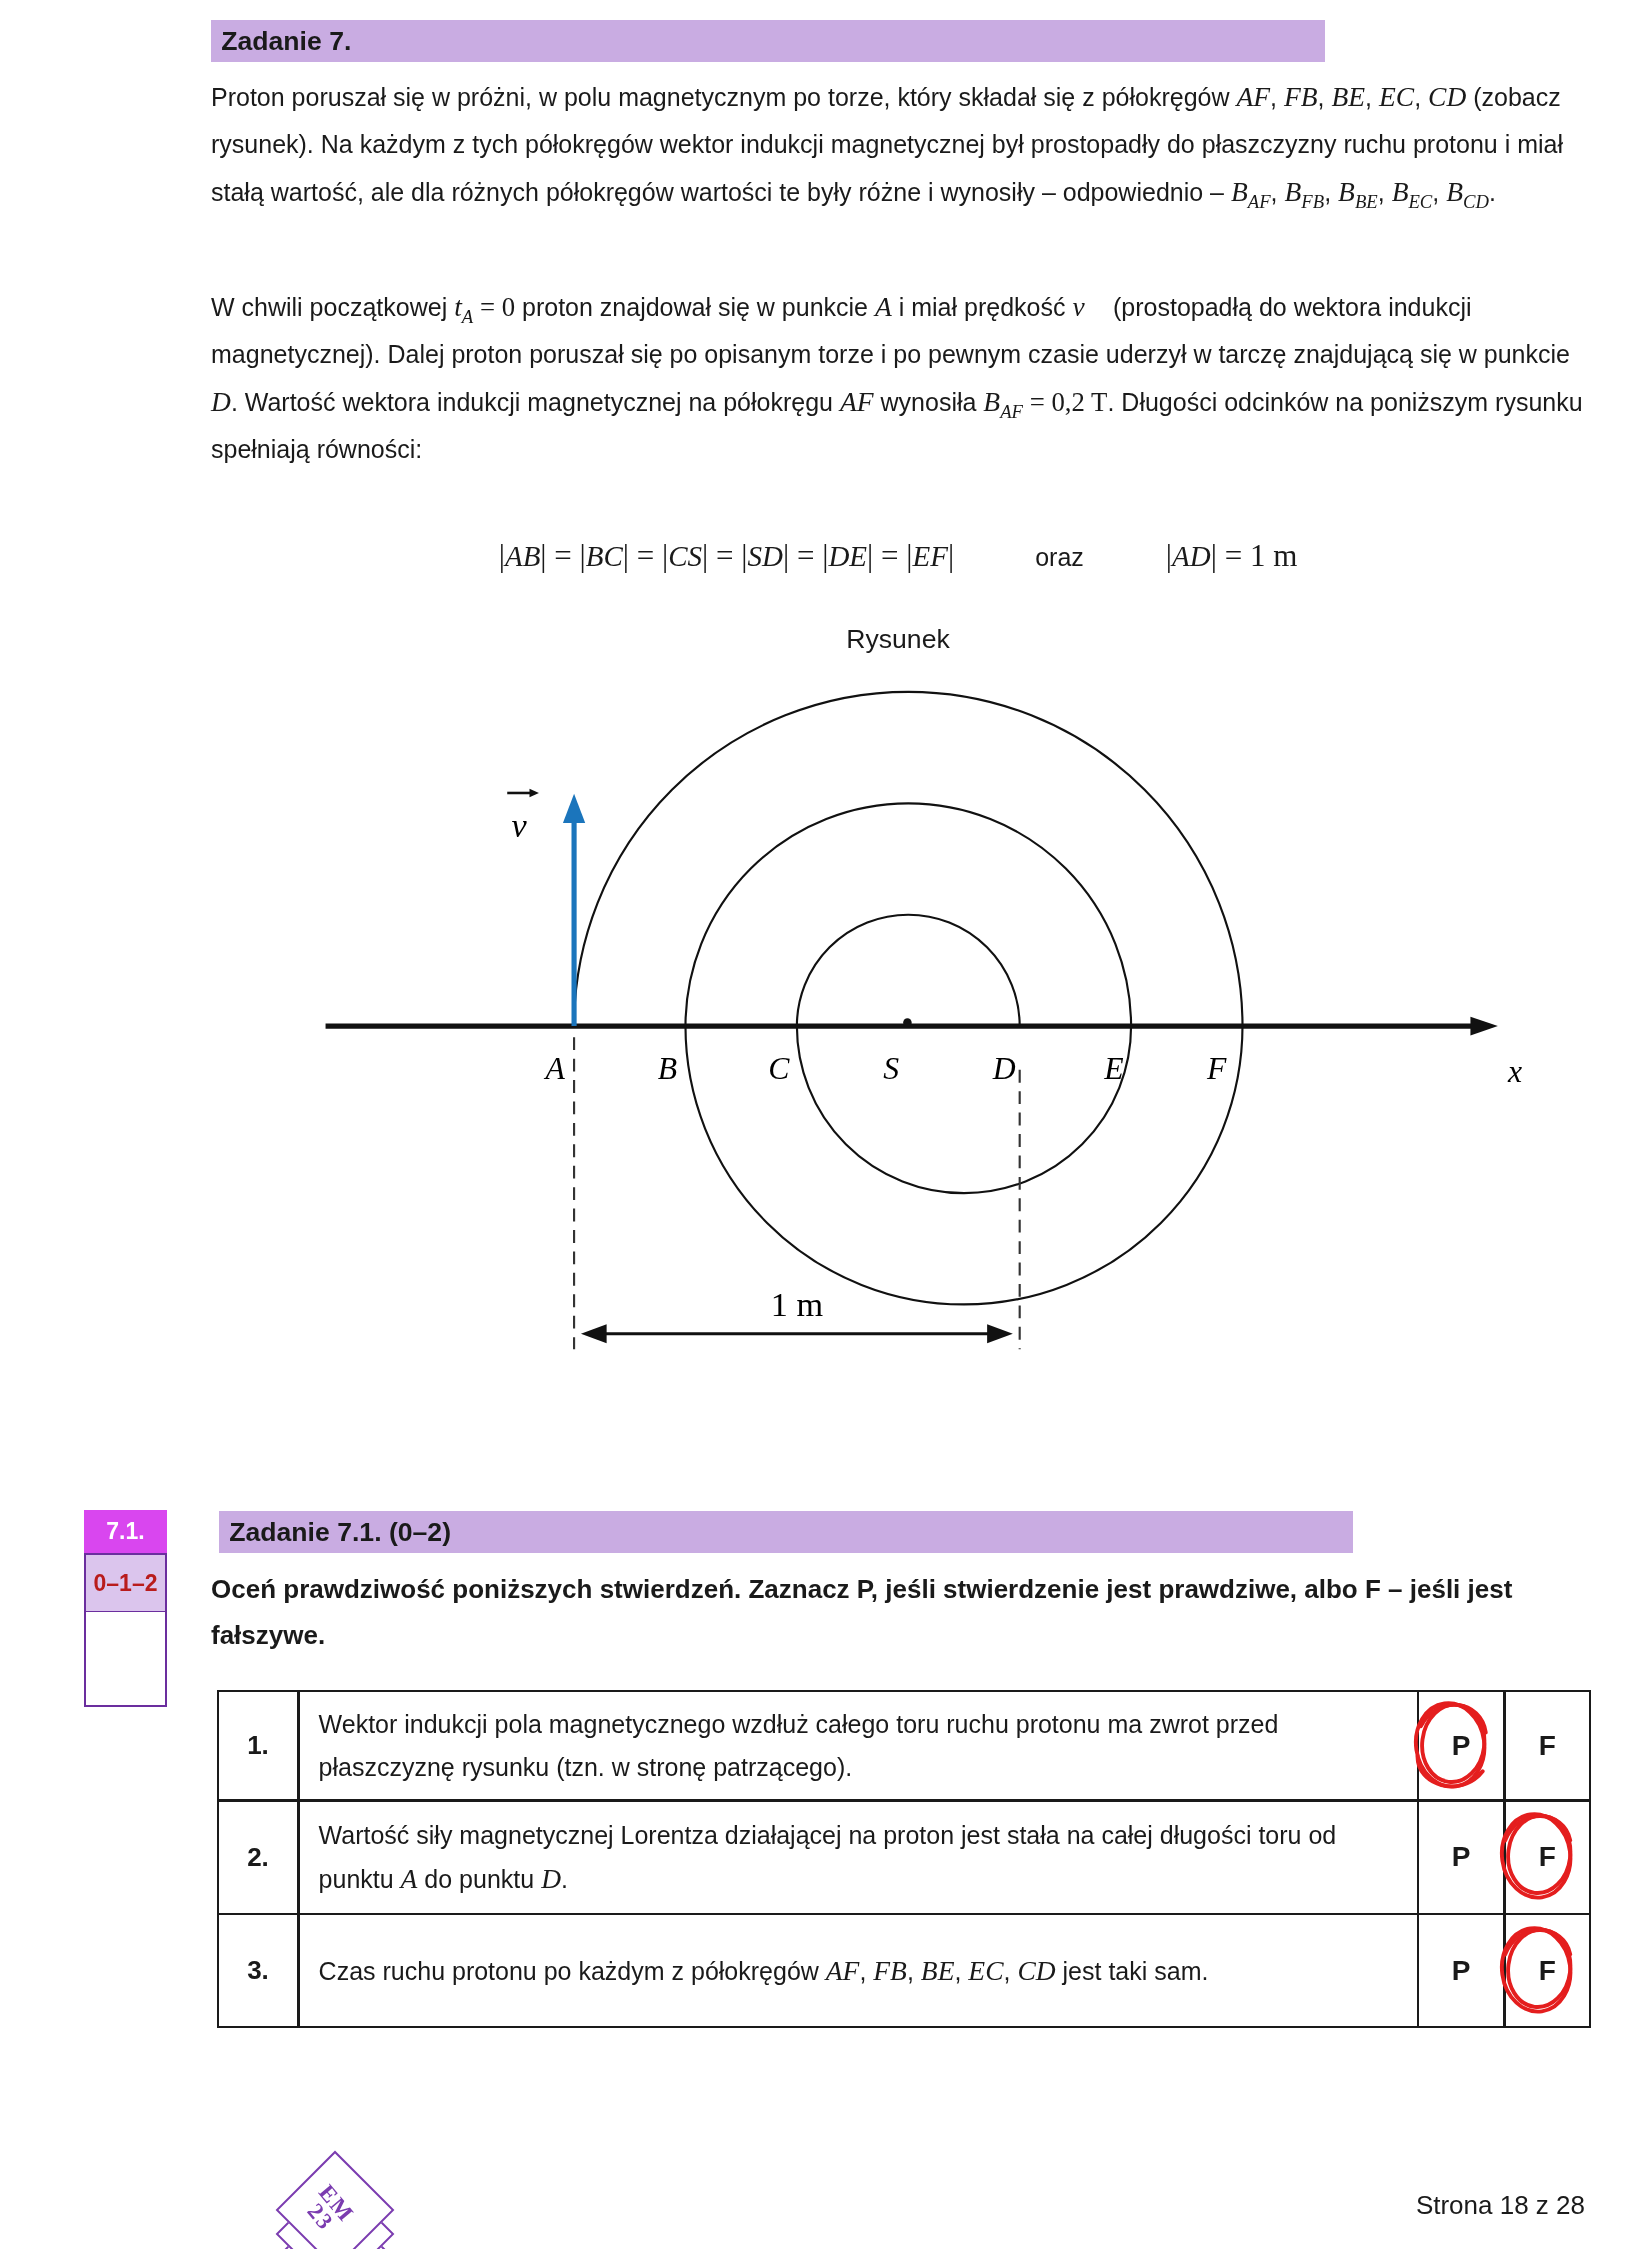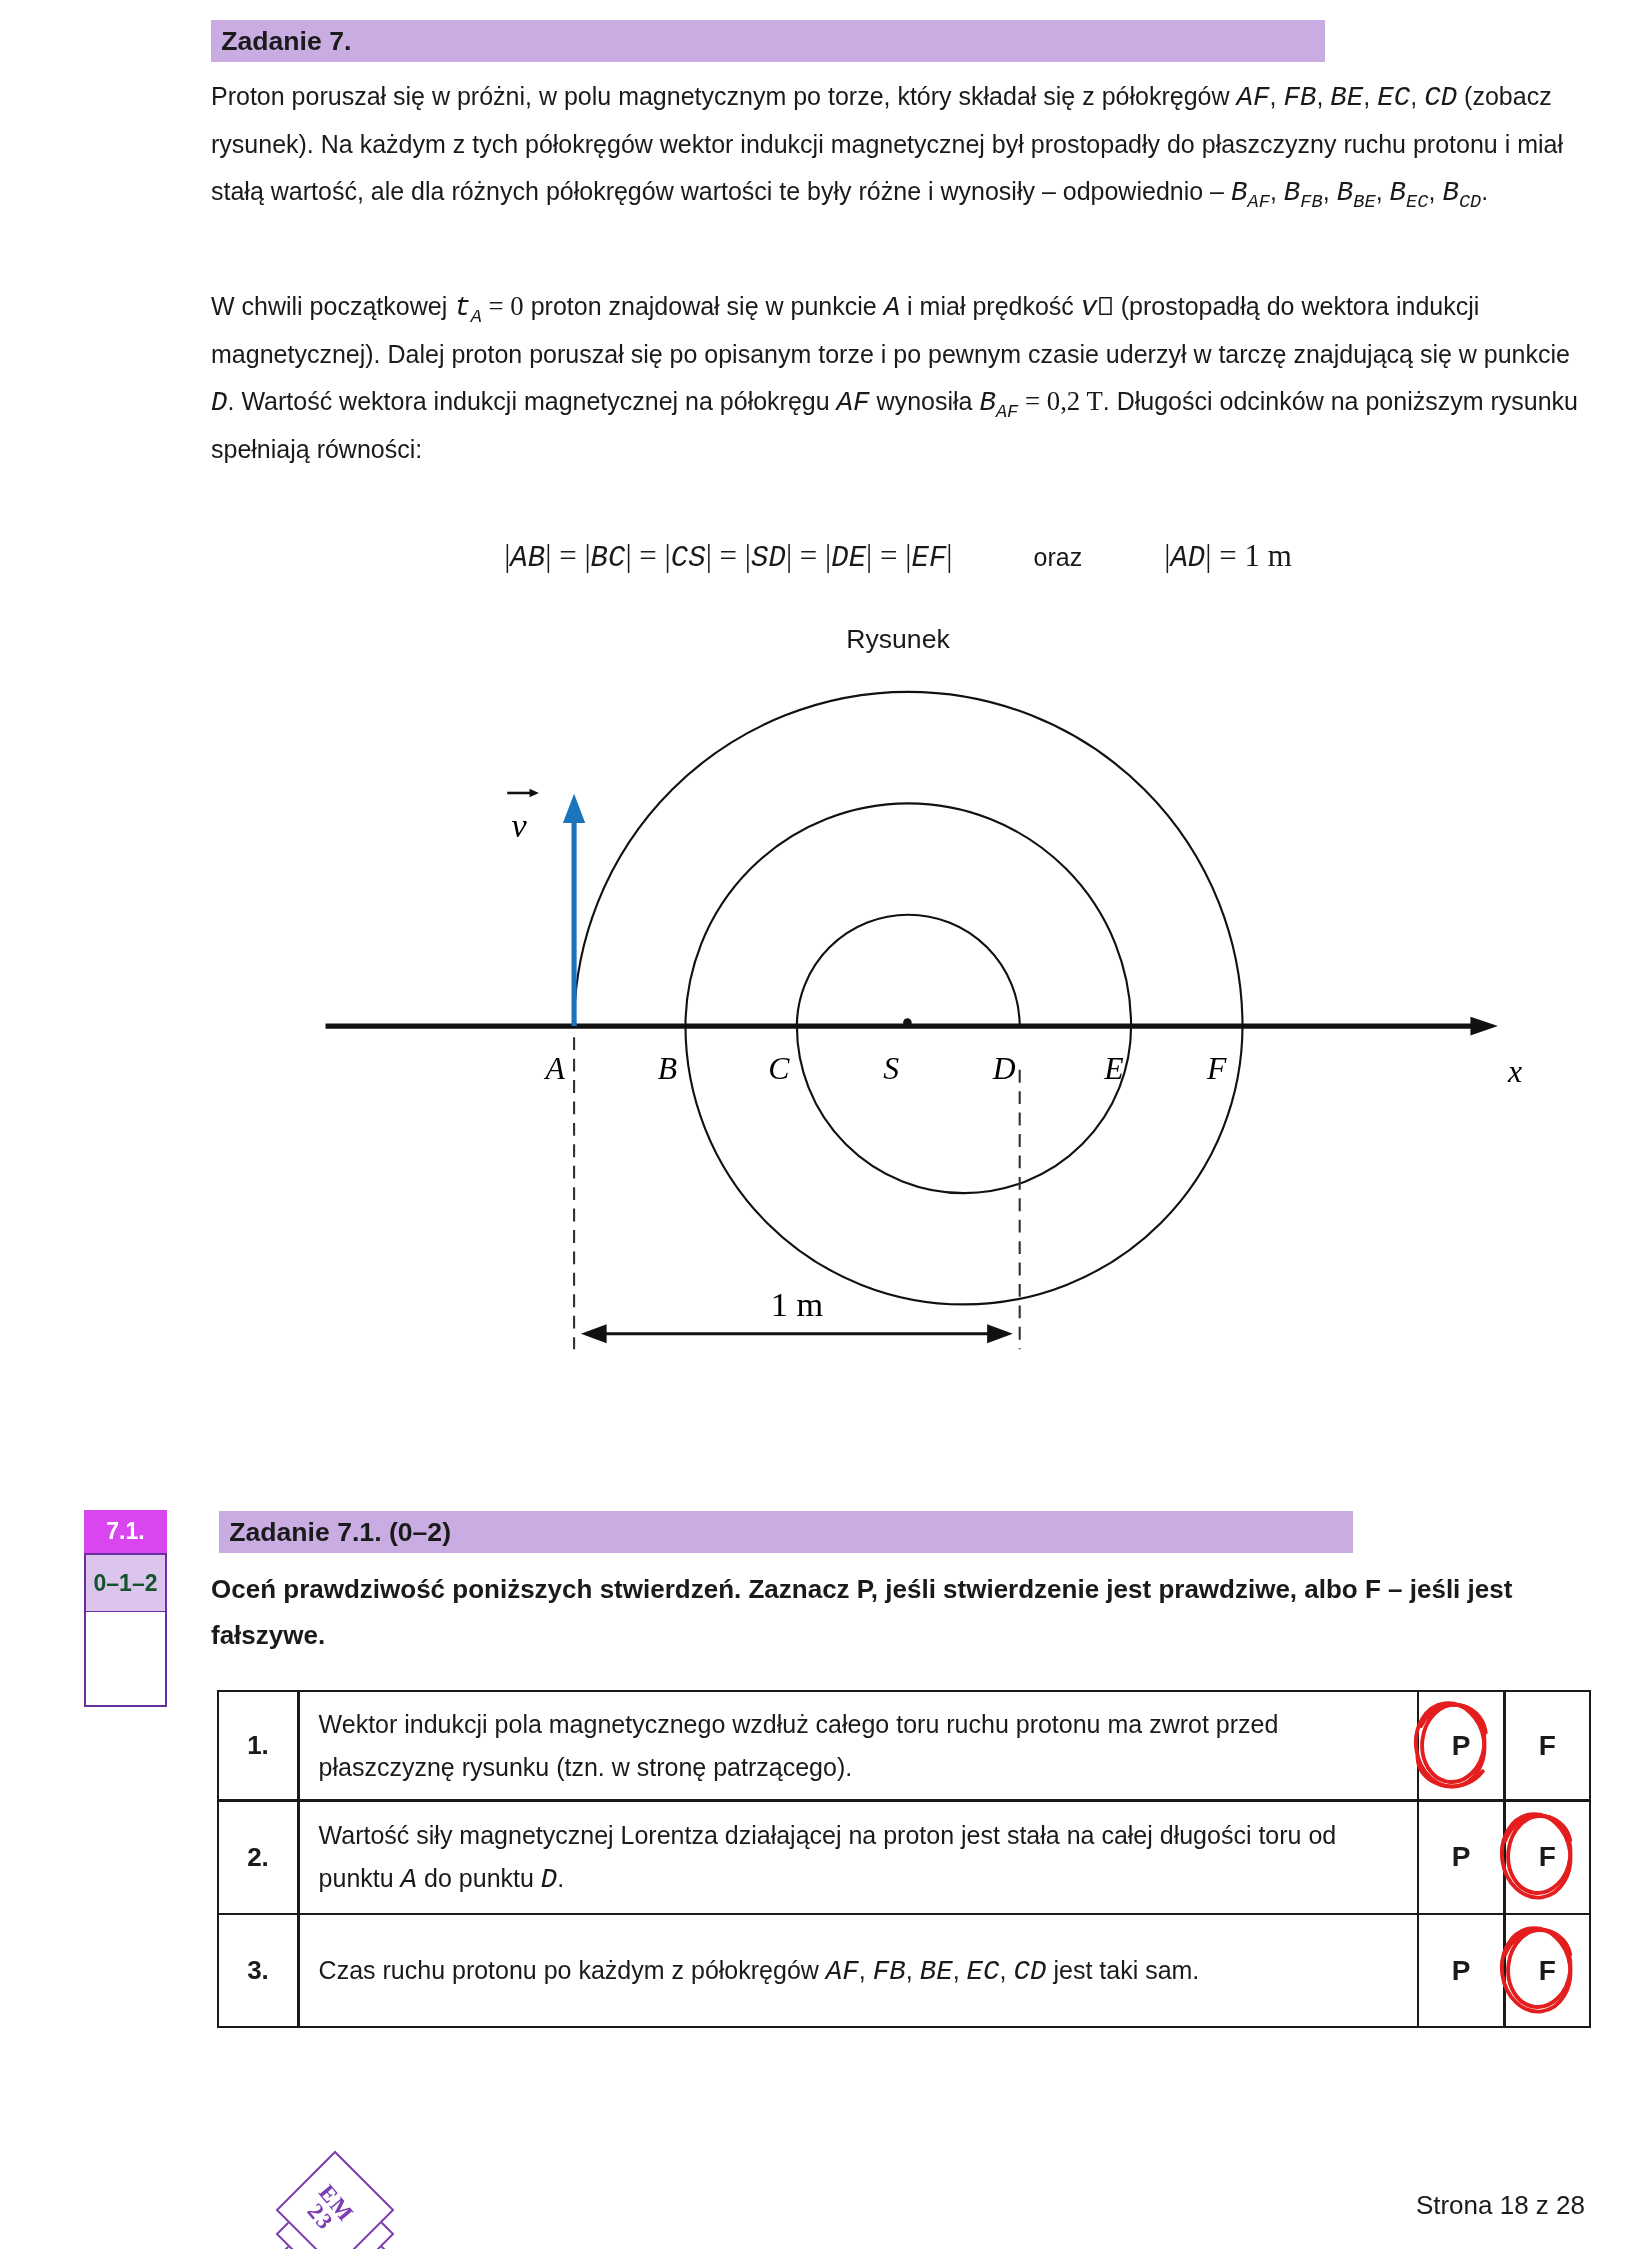--- a/index.html
+++ b/index.html
@@ -4,33 +4,33 @@
 <style>
   html,body{margin:0;padding:0;background:#fff;}
   #page{position:relative;width:1645px;height:2250px;background:#ffffff;overflow:hidden;
         font-family:"Liberation Sans",sans-serif;color:#1a1a1a;}
   .abs{position:absolute;}
   
   .band{background:#C9ACE2;height:42px;display:flex;align-items:center;
         padding-left:10.3px;box-sizing:border-box;font-weight:bold;font-size:26.6px;}
   
   .para{font-size:25px;line-height:47px;text-align:left;}
-  .mi{font-family:Liberation Mono, monospace;font-style:italic;font-size:1.1em;}
+  .mi{font-family:Liberation Serif, serif;font-style:italic;font-size:1.1em;}
   .mr{font-family:"Liberation Serif",serif;font-size:1.07em;}
   sub.s{font-size:0.68em;line-height:0;}
   
   .formula{display:flex;justify-content:center;align-items:baseline;
            font-family:"Liberation Serif",serif;font-size:29px;}
   .formula .mi{font-size:1em;}
   .formula .oraz{font-family:"Liberation Sans",sans-serif;font-size:25px;margin:12px 82px 0 81px;}
   
   .sb{box-sizing:border-box;width:83px;display:flex;align-items:center;justify-content:center;
       font-weight:bold;font-size:23px;}
   .sb1{background:#d946ef;color:#fff;}
-  .sb2{background:#DBC5ED;color:#14532d;border:2.6px solid #6B2E9E;}
+  .sb2{background:#DBC5ED;color:#b91c1c;border:2.6px solid #6B2E9E;}
   .sb3{background:#fff;border:2.6px solid #6B2E9E;border-top:none;}
   
   .tbl{display:grid;grid-template-columns:78px 1117px 84px 83px;grid-template-rows:107px 111px 111px;
        background:#1a1a1a;border:2.6px solid #1a1a1a;gap:2.6px;}
   .cell{background:#fff;display:flex;align-items:center;}
   .cnum{justify-content:center;font-weight:bold;font-size:26px;}
   .cstm{padding:5.1px 17px 5.1px 19px;font-size:25px;line-height:43px;box-sizing:border-box;}
   .cpf{justify-content:center;font-weight:bold;font-size:28px;position:relative;}
   .mark{position:absolute;left:50%;top:50%;width:93px;height:110px;
         transform:translate(-60%,-51%);pointer-events:none;}

